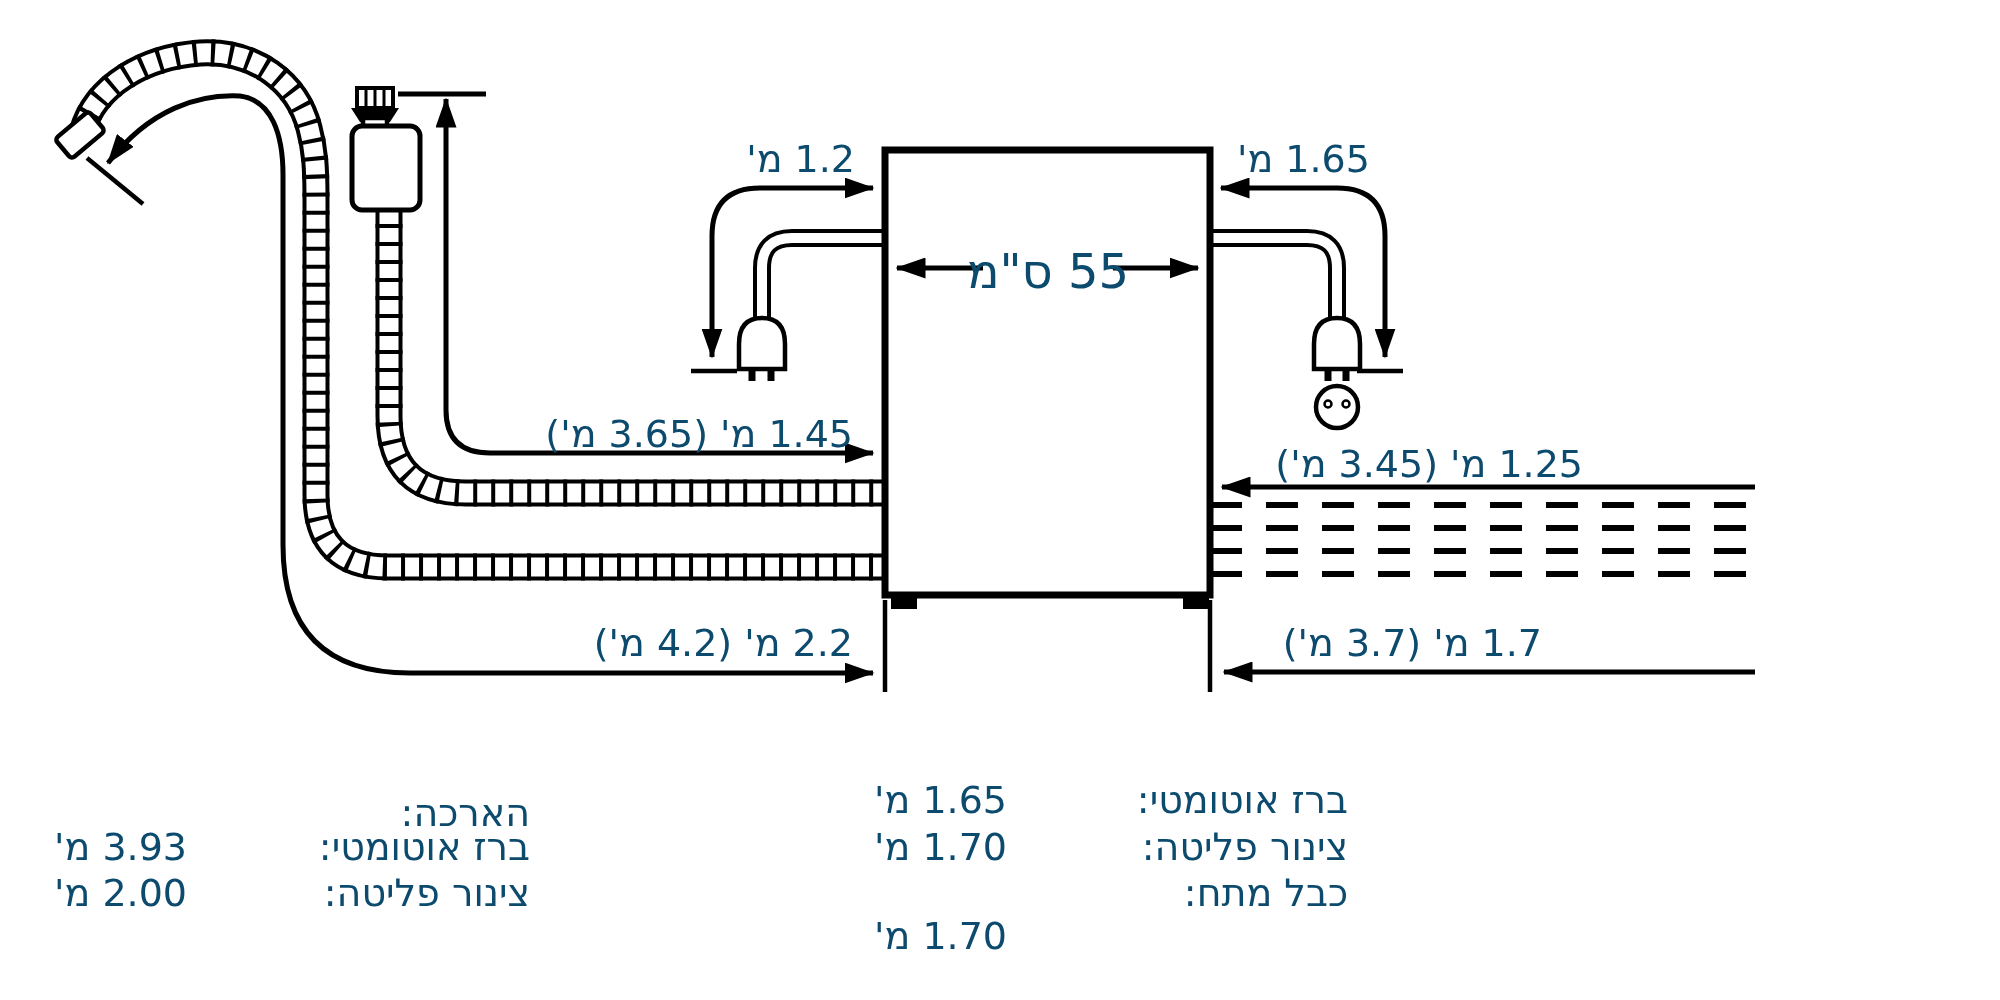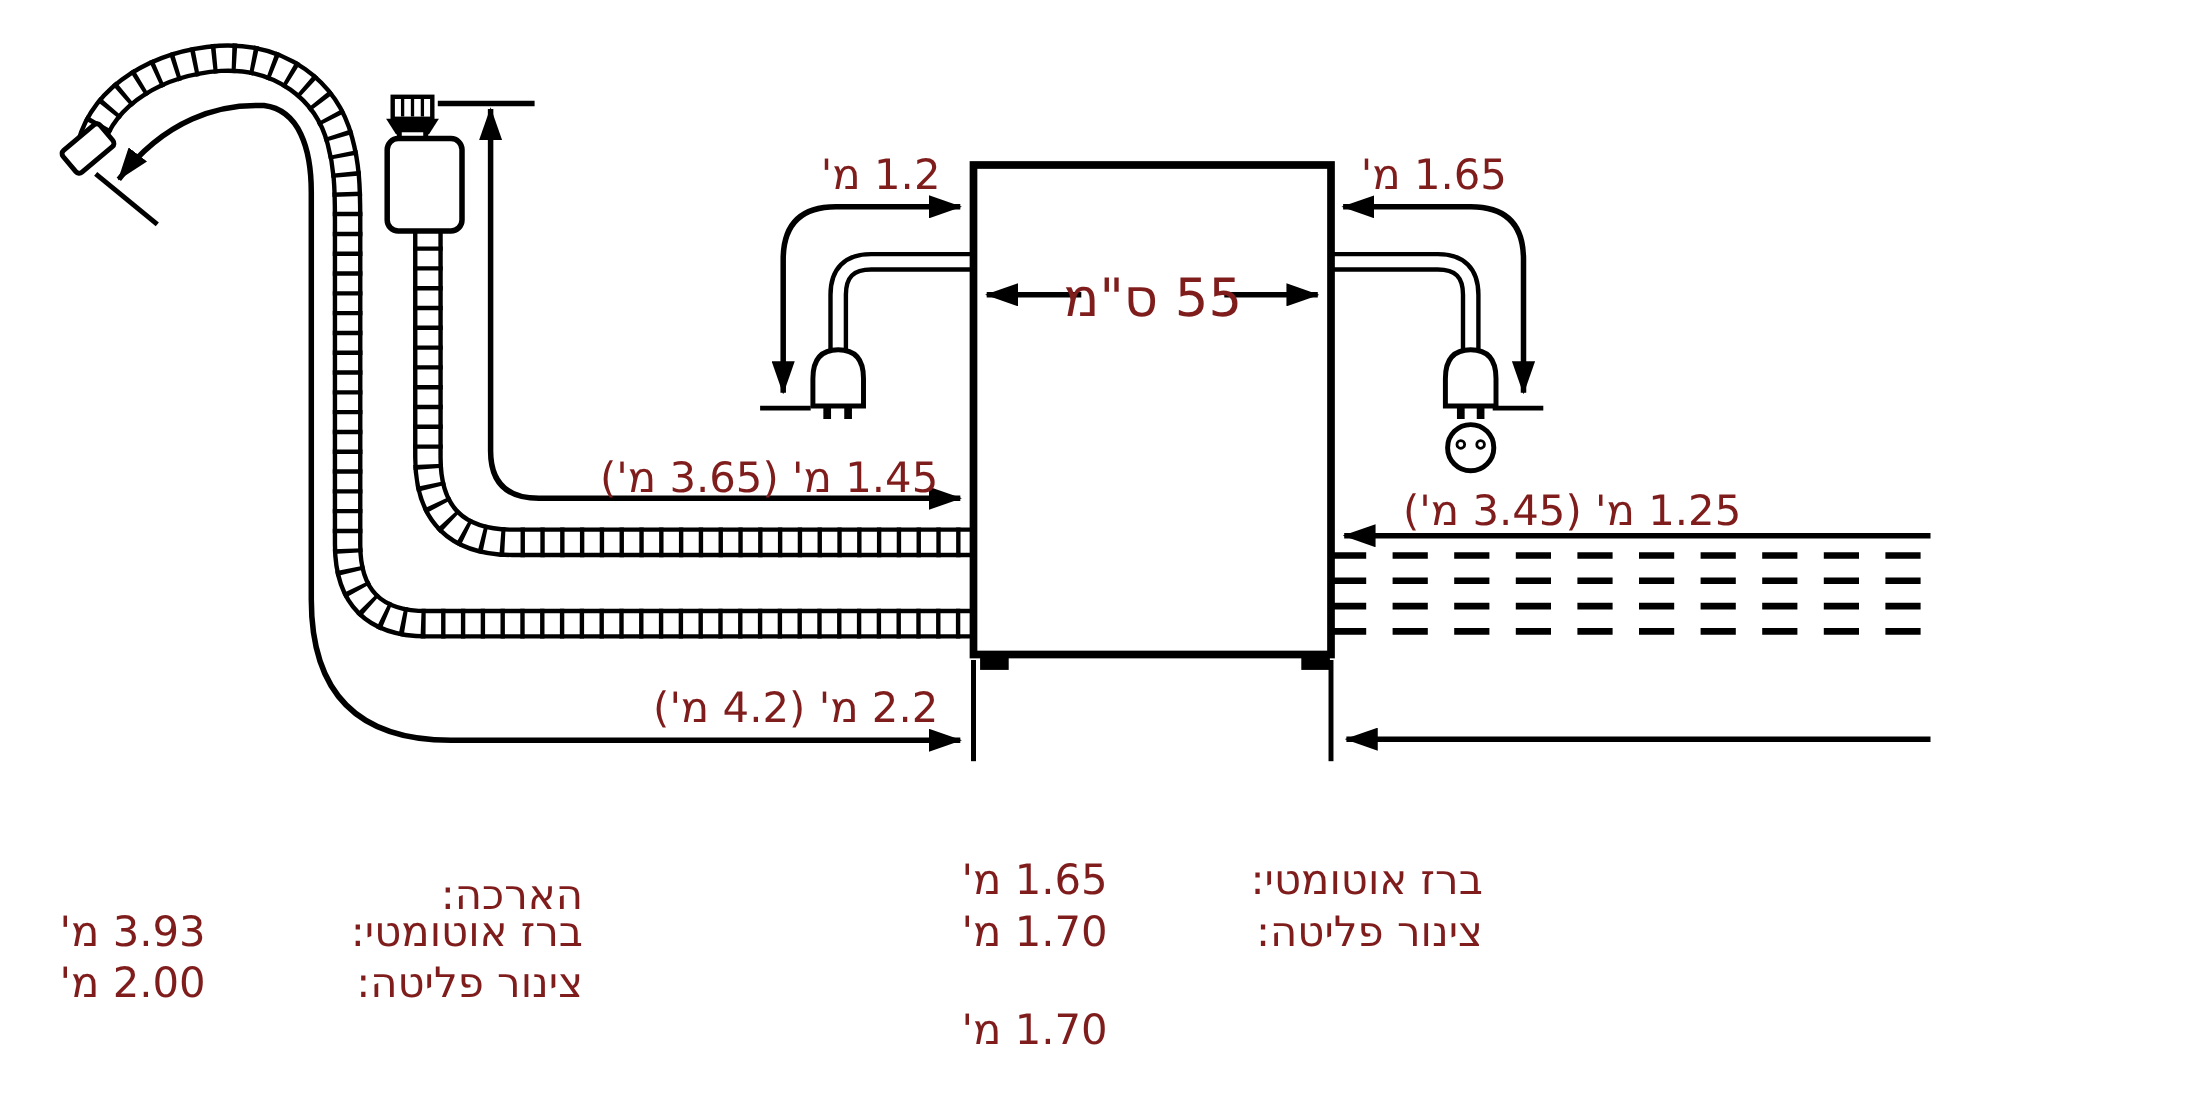--- a/index.html
+++ b/index.html
@@ -1,21 +1,21 @@
 <!DOCTYPE html>
 <html><head>
 <meta charset="utf-8">
 <style>
   html,body{margin:0;padding:0;background:#fff;}
   .stage{
     position:relative;width:2000px;height:1000px;background:#fff;overflow:hidden;
     font-family:"DejaVu Sans","Liberation Sans",sans-serif;color:#000;
   }
   .stage svg{position:absolute;left:0;top:0;}
-  .lbl{position:absolute;white-space:nowrap;direction:rtl;color:#7f1d1d;line-height:1;}
+  .lbl{position:absolute;white-space:nowrap;direction:rtl;color:#0c4a6e;line-height:1;}
   .dimlbl{font-size:38px;}
   .biglbl{font-size:48px;}
   .tbl{font-size:38px;}
   .ra{text-align:right;}
   .la{text-align:left;}
   .ca{text-align:center;}
   
   .hoseO{fill:none;stroke:#000;stroke-width:27;}
   .hoseI{fill:none;stroke:#fff;stroke-width:19;}
   .hoseR{fill:none;stroke:#000;stroke-width:27;stroke-dasharray:4 14;}
@@ -128,23 +128,25 @@
     <path class="thin" d="M1210,600 L1210,692"></path>
     <path class="dim" d="M1755,672 L1224,672" marker-end="url(#arr)"></path>
   </svg>
 
   <div class="lbl dimlbl ra" style="left:655px;top:140px;width:200px;">1.2 מ'</div>
   <div class="lbl dimlbl la" style="left:1237px;top:140px;width:200px;">1.65 מ'</div>
   <div class="lbl biglbl ca" style="left:948px;top:247px;width:200px;">55 ס"מ</div>
   <div class="lbl dimlbl ra" style="left:533px;top:415px;width:320px;">1.45 מ' (3.65 מ')</div>
   <div class="lbl dimlbl ra" style="left:1263px;top:445px;width:320px;">1.25 מ' (3.45 מ')</div>
   <div class="lbl dimlbl ra" style="left:533px;top:624px;width:320px;">2.2 מ' (4.2 מ')</div>
+  <div class="lbl dimlbl ra" style="left:1222px;top:624px;width:320px;">1.7 מ' (3.7 מ')</div>
 
   <div class="lbl tbl ra" style="left:1008px;top:781px;width:340px;">ברז אוטומטי:</div>
   <div class="lbl tbl ra" style="left:1008px;top:828px;width:340px;">צינור פליטה:</div>
+  <div class="lbl tbl ra" style="left:1008px;top:874px;width:340px;">כבל מתח:</div>
   <div class="lbl tbl ra" style="left:807px;top:781px;width:200px;">1.65 מ'</div>
   <div class="lbl tbl ra" style="left:807px;top:828px;width:200px;">1.70 מ'</div>
   <div class="lbl tbl ra" style="left:807px;top:903px;width:200px;margin-top:14px;">1.70 מ'</div>
 
   <div class="lbl tbl ra" style="left:190px;top:781px;width:340px;margin-top:13px;">הארכה:</div>
   <div class="lbl tbl ra" style="left:190px;top:828px;width:340px;">ברז אוטומטי:</div>
   <div class="lbl tbl ra" style="left:190px;top:874px;width:340px;">צינור פליטה:</div>
   <div class="lbl tbl ra" style="left:27px;top:828px;width:160px;">3.93 מ'</div>
   <div class="lbl tbl ra" style="left:27px;top:874px;width:160px;">2.00 מ'</div>
 

